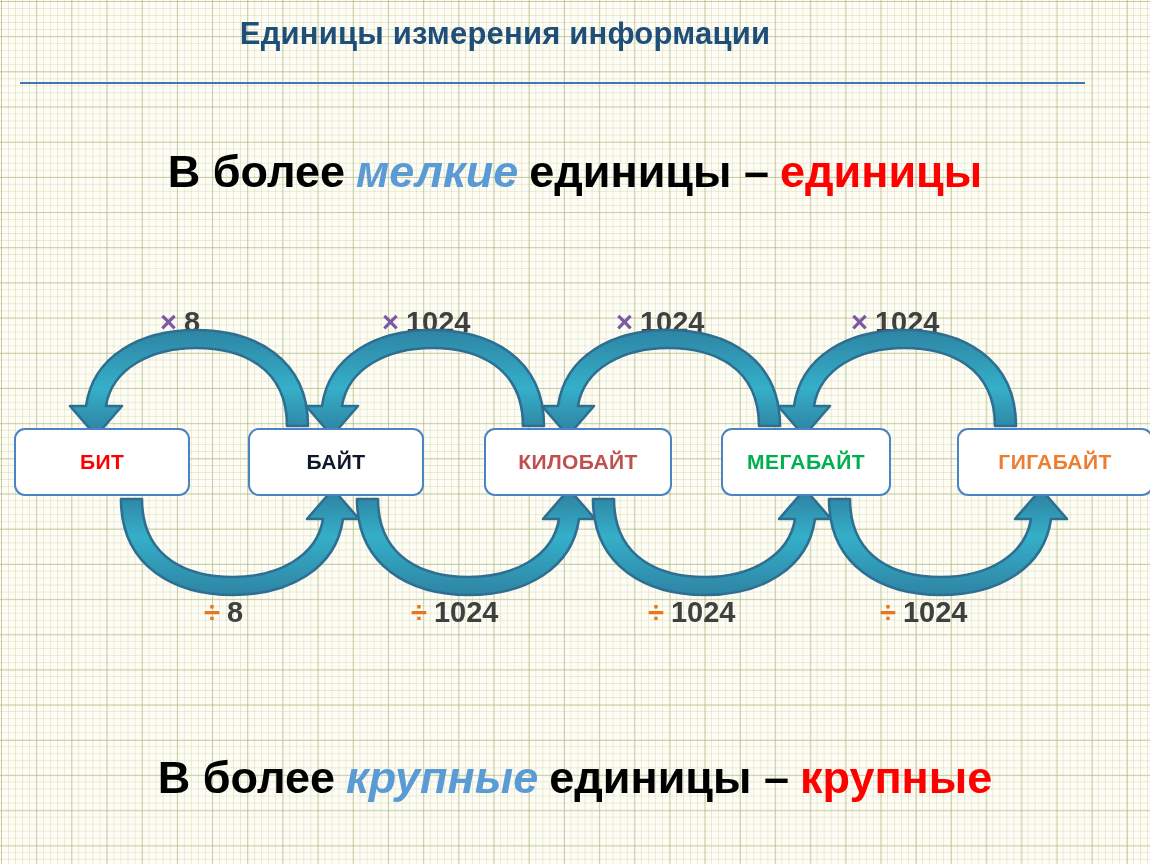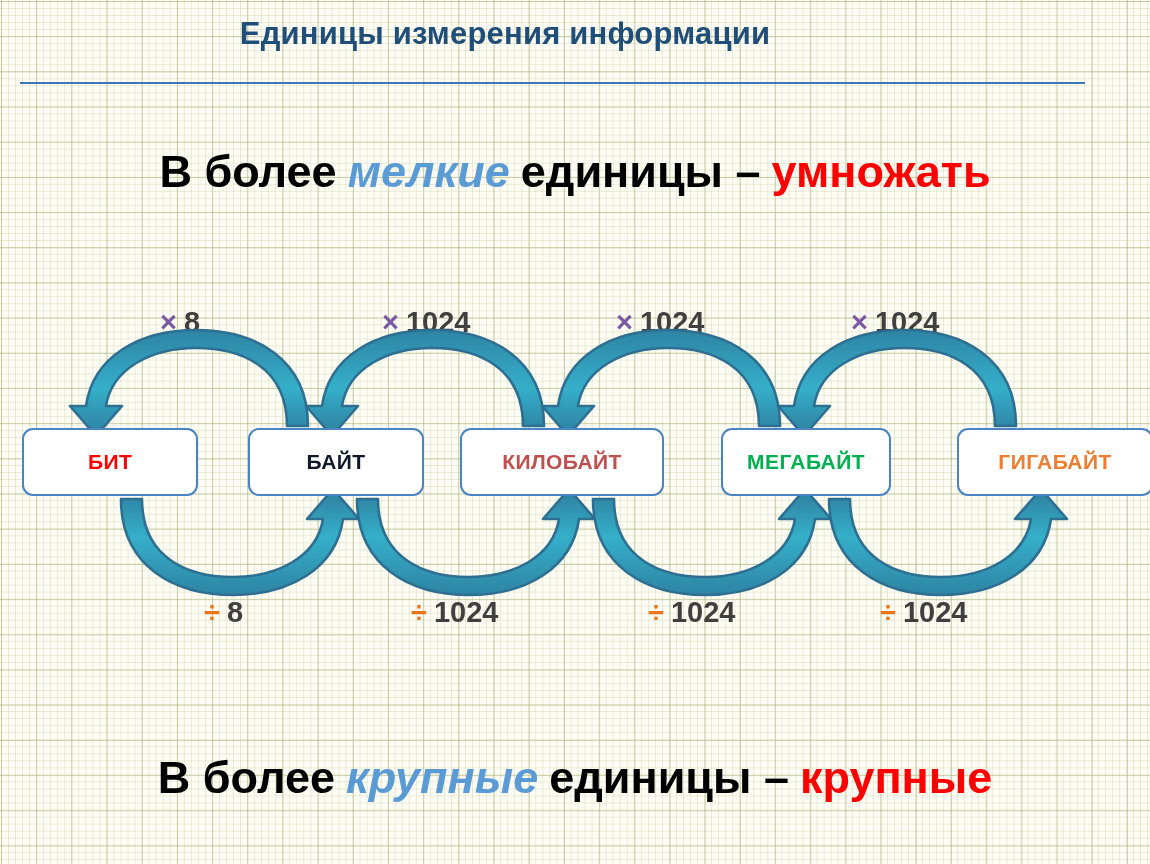--- a/index.html
+++ b/index.html
@@ -110,21 +110,21 @@
     pointer-events: none;
   }
 </style>
 </head>
 <body>
 
 <div class="slide-title">Единицы измерения информации</div>
 <div class="title-rule"></div>
 
 <div class="headline headline-top">
-  <span>В более</span><span class="hl-sp"></span><span class="hl-blue">мелкие</span><span class="hl-sp"></span><span>единицы –</span><span class="hl-sp"></span><span class="hl-red">умножать</span>
+  <span>В более</span><span class="hl-sp"></span><span class="hl-blue">мелкие</span><span class="hl-sp"></span><span>единицы –</span><span class="hl-sp"></span><span class="hl-red">единицы</span>
 </div>
 
 <svg class="arrow-layer" viewBox="0 0 1150 864" xmlns="http://www.w3.org/2000/svg">
   <defs>
     <linearGradient id="agTop" x1="0" y1="0" x2="0" y2="1">
       <stop offset="0%" stop-color="#2E84A4"></stop>
       <stop offset="55%" stop-color="#35AFC9"></stop>
       <stop offset="100%" stop-color="#2E7E9E"></stop>
     </linearGradient>
     <linearGradient id="agBot" x1="0" y1="0" x2="0" y2="1">
@@ -234,27 +234,27 @@
 </div>
 
 <div class="op-label" style="left:648px;top:596px;">
   <span class="op-sym-div">÷</span><span class="op-gap"></span><span>1024</span>
 </div>
 
 <div class="op-label" style="left:880px;top:596px;">
   <span class="op-sym-div">÷</span><span class="op-gap"></span><span>1024</span>
 </div>
 
-<div class="unit-box" style="left:14px;width:176px;margin-left:8px;">
+<div class="unit-box" style="left:14px;width:176px;">
   <span class="unit-label" style="color:#FF0000;">БИТ</span>
 </div>
 <div class="unit-box" style="left:248px;width:176px;">
   <span class="unit-label" style="color:#0f172a;">БАЙТ</span>
 </div>
-<div class="unit-box" style="left:460px;width:204px;">
+<div class="unit-box" style="left:484px;width:188px;">
   <span class="unit-label" style="color:#C0504D;">КИЛОБАЙТ</span>
 </div>
 <div class="unit-box" style="left:721px;width:170px;">
   <span class="unit-label" style="color:#00B050;">МЕГАБАЙТ</span>
 </div>
 <div class="unit-box" style="left:957px;width:196px;">
   <span class="unit-label" style="color:#ED7D31;">ГИГАБАЙТ</span>
 </div>
 
 <div class="headline headline-bottom">

